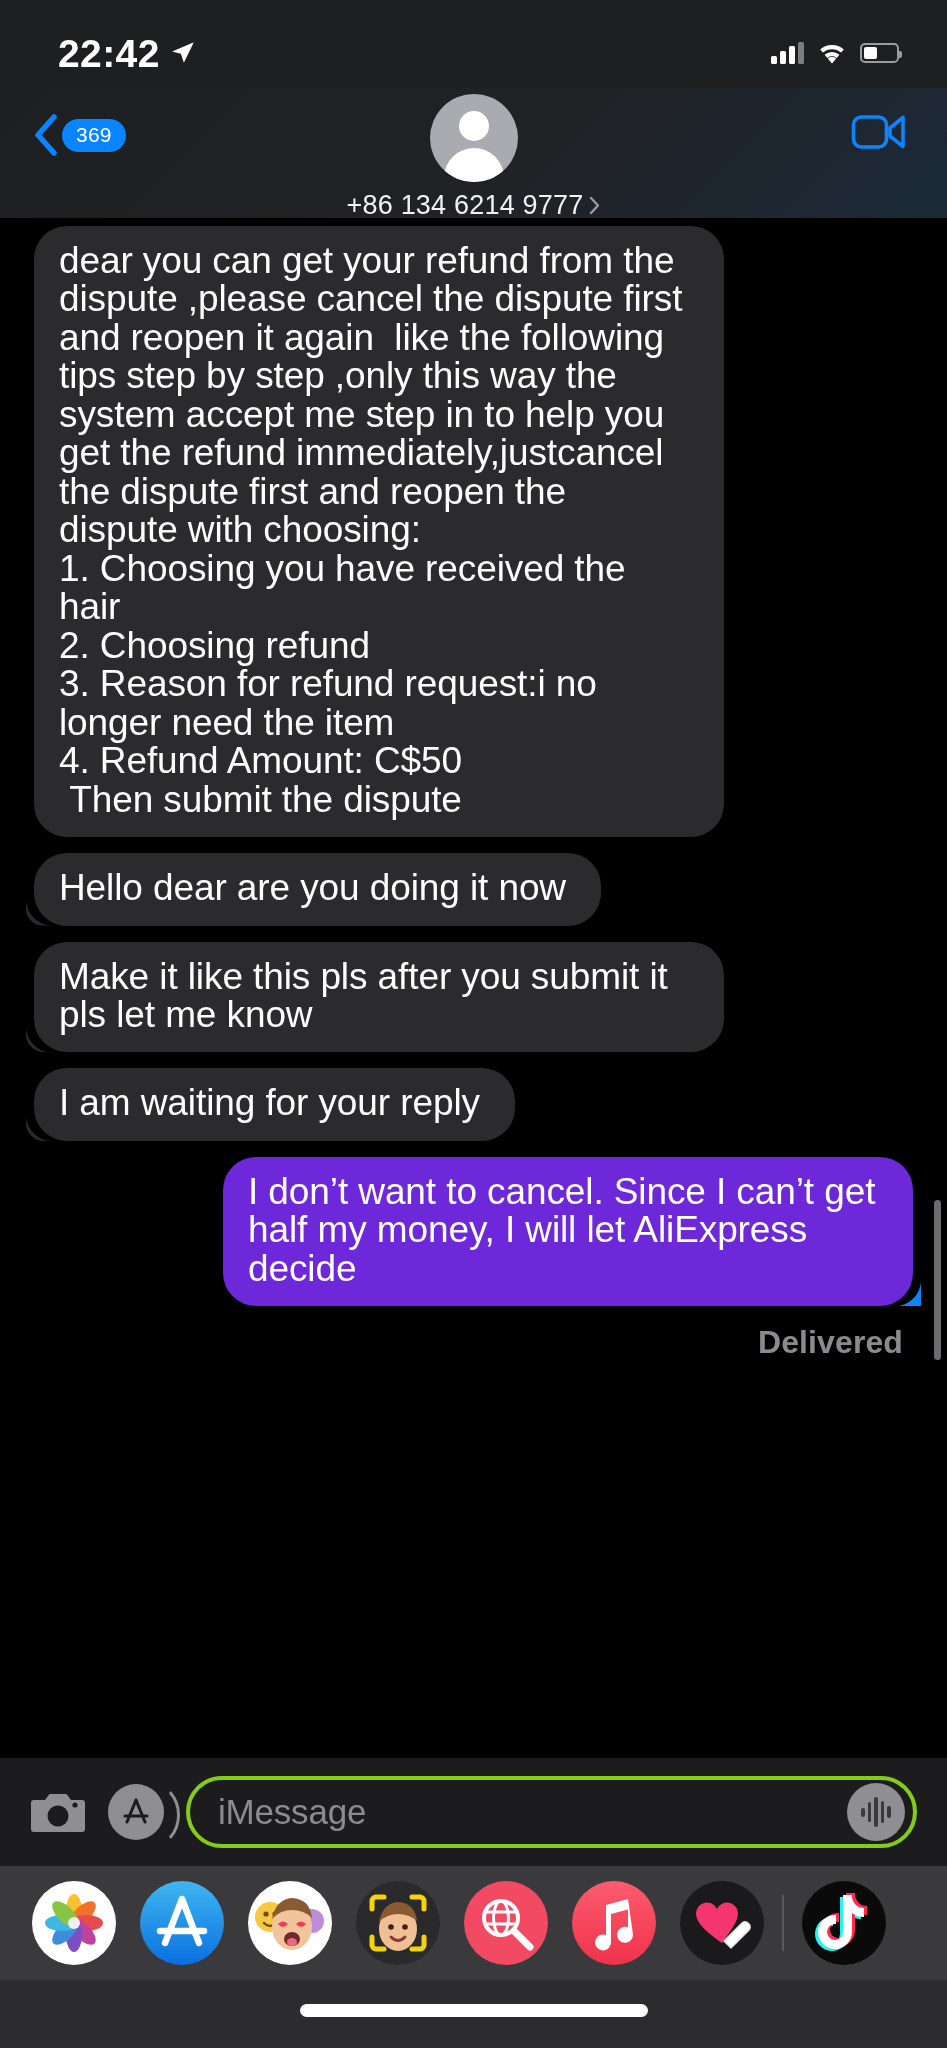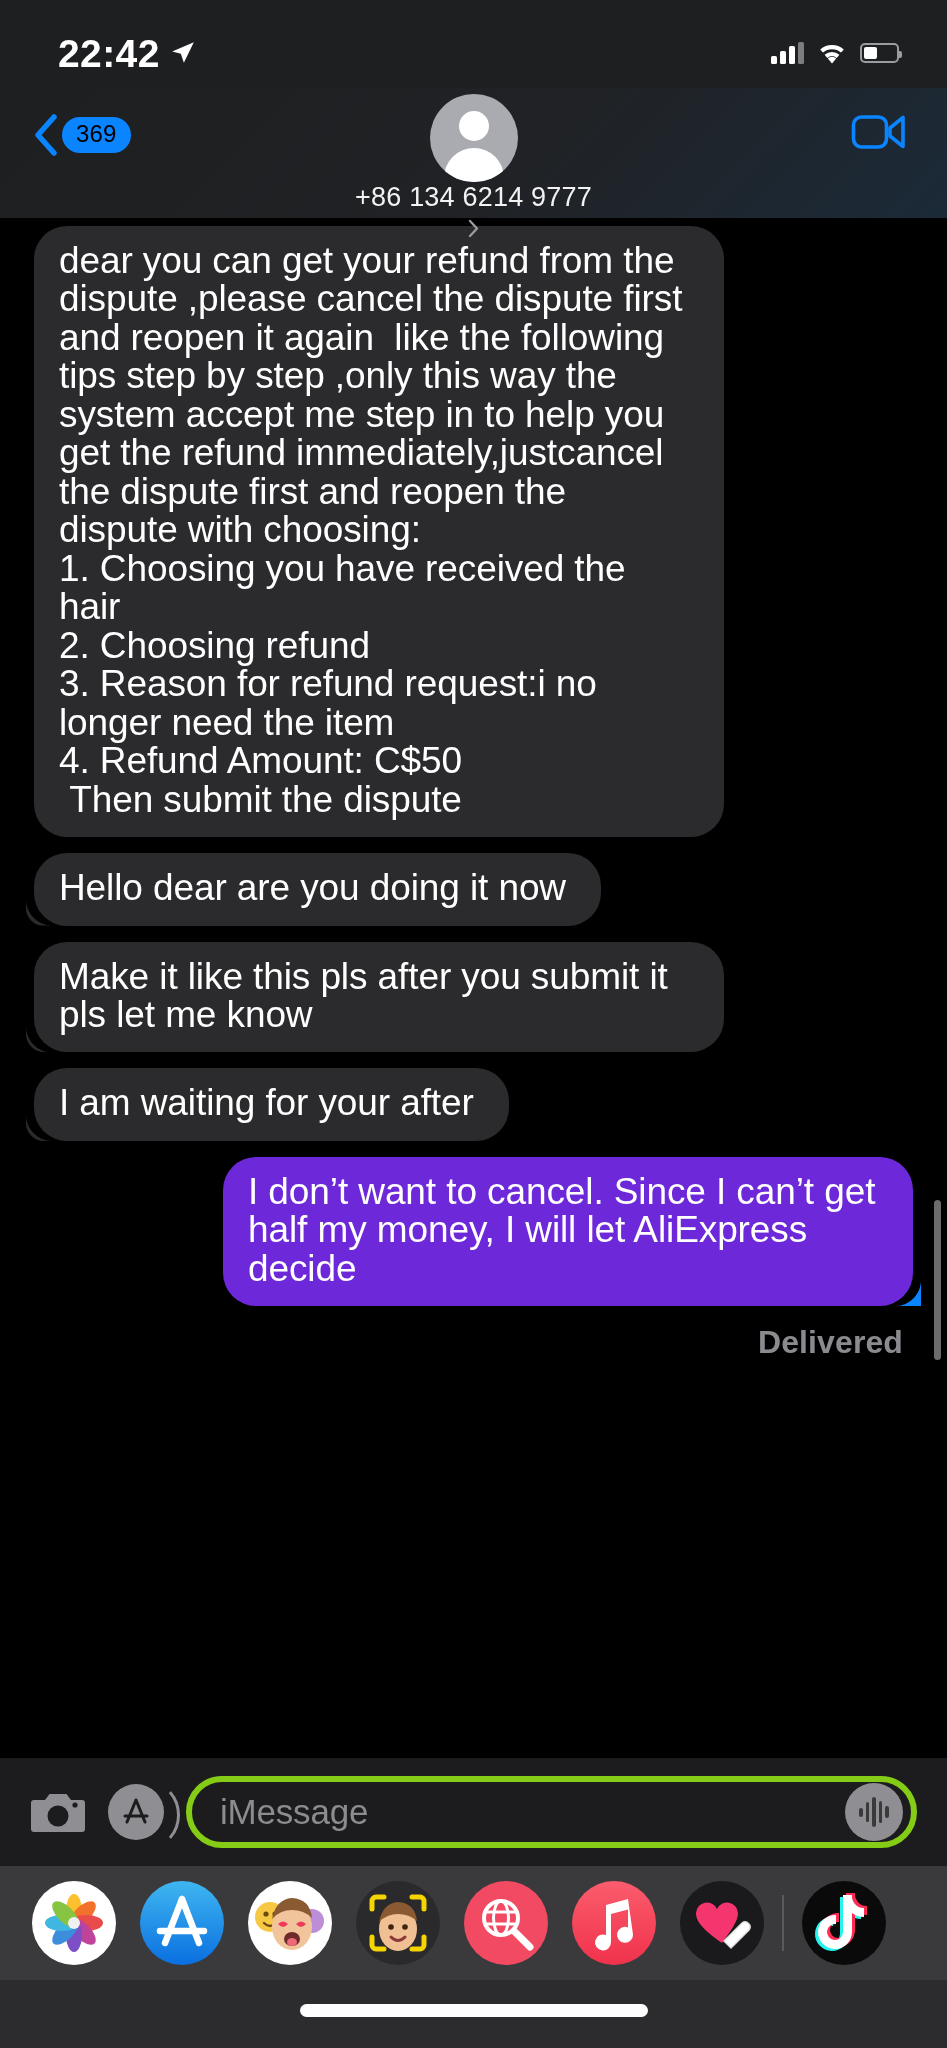--- a/index.html
+++ b/index.html
@@ -90,22 +90,22 @@
     position: absolute;
     left: 34px; top: 26px;
     display: flex;
     align-items: center;
     gap: 4px;
     cursor: pointer;
   }
   .chev-back { width: 24px; height: 42px; display:block; }
   .unread-badge {
     background: #0a84ff;
-    color: #000000;
-    font-size: 24px;
+    color: #ffffff;
+    font-size: 21px;
     font-weight: 500;
     border-radius: 22px;
     padding: 5px 14px 7px 14px;
     line-height: 1;
     letter-spacing: 0.2px;
   }
   .contact-block {
     position: absolute;
     left: 0; top: 0;
     width: 947px;
@@ -129,21 +129,21 @@
   }
   .avatar .body {
     position:absolute; left:50%; top:54px;
     transform: translateX(-50%);
     width: 60px; height: 50px;
     border-radius: 30px 30px 0 0;
     background: #ffffff;
   }
   .contact-name-row {
     display:flex; align-items:center; gap: 6px;
-    flex-direction: column;
+    margin-top: 8px;
   }
   .contact-name {
     color: #f2f2f2;
     font-size: 27px;
     letter-spacing: 0.2px;
   }
   .chev-small { width: 11px; height: 19px; display:block; }
   .facetime-btn {
     position: absolute;
     right: 40px; top: 22px;
@@ -253,21 +253,21 @@
     border: 3px solid #8e8e93;
     border-left-color: transparent;
     border-top-color: transparent;
     border-bottom-color: transparent;
     border-radius: 50%;
   }
   .appstore-glyph { width: 34px; height: 34px; display:block; }
   .msg-field {
     flex: 1;
     height: 72px;
-    border: 6px solid #84cc16;
+    border: 4px solid #84cc16;
     border-radius: 36px;
     display: flex;
     align-items: center;
     padding: 0 8px 0 28px;
     background: transparent;
     cursor: text;
   }
   .msg-placeholder {
     flex: 1;
     color: #8c8c90;
@@ -405,21 +405,21 @@
 4. Refund Amount: C$50
  Then submit the dispute</div>
         </div>
         <div class="row in">
           <div class="bubble in tail-in">Hello dear are you doing it now</div>
         </div>
         <div class="row in">
           <div class="bubble in tail-in">Make it like this pls after you submit it pls let me know</div>
         </div>
         <div class="row in">
-          <div class="bubble in tail-in">I am waiting for your after</div>
+          <div class="bubble in tail-in">I am waiting for your reply</div>
         </div>
         <div class="row out">
           <div class="bubble out tail-out">I don’t want to cancel. Since I can’t get half my money, I will let AliExpress decide</div>
         </div>
       </div>
     <div class="delivered">Delivered</div>
   </div>
   <div class="scroll-indicator"></div>
 
   <div class="input-bar">

